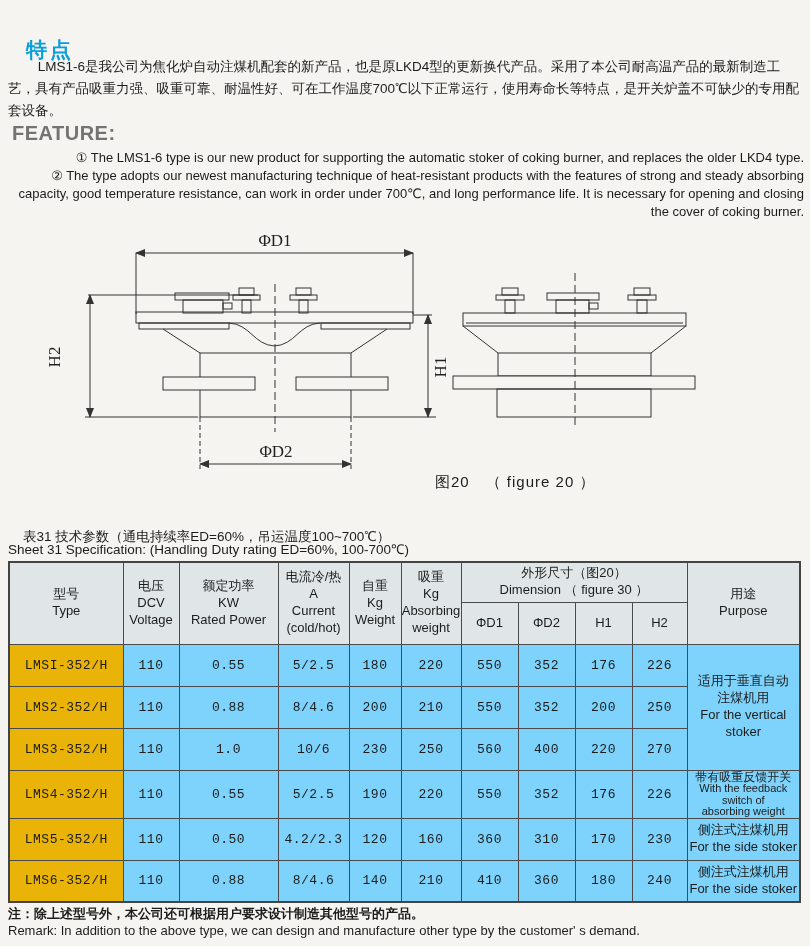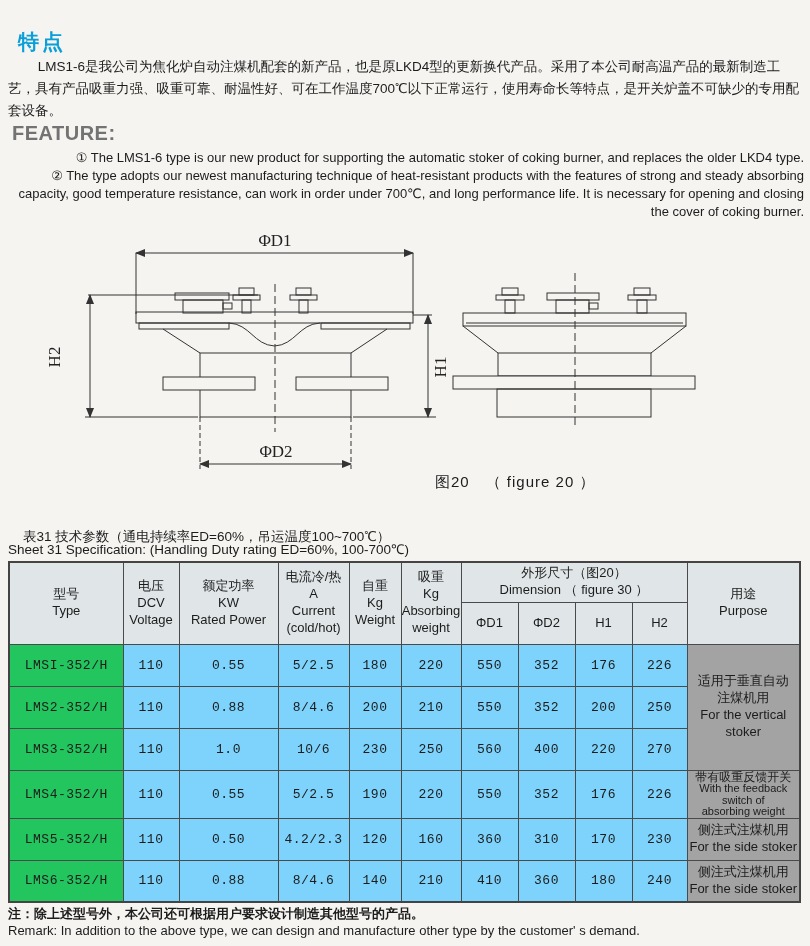--- a/index.html
+++ b/index.html
@@ -2,43 +2,43 @@
 <html><head>
 <meta charset="utf-8">
 <style>
   html,body{margin:0;padding:0;}
   body{
     width:810px;height:946px;position:relative;overflow:hidden;
     background:#f5f4f1;color:#1c1c1c;
     font-family:"Liberation Sans",sans-serif;
   }
   .abs{position:absolute;}
-  .zh-title{left:18px;top:28px;font-size:21px;font-weight:bold;color:#0a9fd9;letter-spacing:3px;margin:0;}
+  .zh-title{left:18px;top:28px;font-size:21px;font-weight:bold;color:#0a9fd9;letter-spacing:3px;margin:8px;}
   .zh-body{left:8px;top:56px;width:792px;font-size:13.5px;line-height:1.62;text-indent:2.2em;margin:0;}
   .en-title{left:12px;top:122px;font-size:20px;font-weight:bold;color:#737373;letter-spacing:0.5px;margin:0;}
   .en-items{left:8px;top:149px;width:796px;font-size:13px;line-height:18px;}
   .en-items p{margin:0;text-align:right;}
   .drawing{left:0;top:226px;}
   .figure-caption{left:403px;top:473px;font-size:15px;letter-spacing:1px;margin-left:32px;}
   .table-title-zh{left:8px;top:528px;font-size:13.5px;font-weight:400;margin-left:15px;}
   .table-title-en{left:8px;top:540px;font-size:13.5px;}
   table.spec{
     left:8px;top:561px;width:791px;position:absolute;
     border-collapse:collapse;table-layout:fixed;border:2px solid #444;
   }
   table.spec th,table.spec td{
     border:1px solid #4a4a4a;text-align:center;vertical-align:middle;padding:0;
   }
   thead th{background:#e0e6e8;font-weight:400;font-size:13px;line-height:1.3;}
   thead tr.h1{height:40px;}
   thead tr.h2{height:42px;}
   tbody tr{height:42px;}
-  td.type{background:#22c55e;font-family:"Liberation Mono",monospace;font-size:13px;letter-spacing:0.5px;}
+  td.type{background:#eab308;font-family:"Liberation Mono",monospace;font-size:13px;letter-spacing:0.5px;}
   td.num{background:#7dd3fc;font-family:"Liberation Mono",monospace;font-size:13px;letter-spacing:0.5px;}
-  td.purpose{background:#a3a3a3;font-size:13px;line-height:1.3;}
+  td.purpose{background:#7dd3fc;font-size:13px;line-height:1.3;}
   td.purpose-small{line-height:1.05;}
   td.purpose-small .p-zh{font-size:12px;}
   td.purpose-small .p-en{font-size:11px;}
   .remark-zh{left:8px;top:905px;font-size:13px;font-weight:600;}
   .remark-en{left:8px;top:923px;font-size:13px;}
 </style>
 </head>
 <body>
 
 <div>

